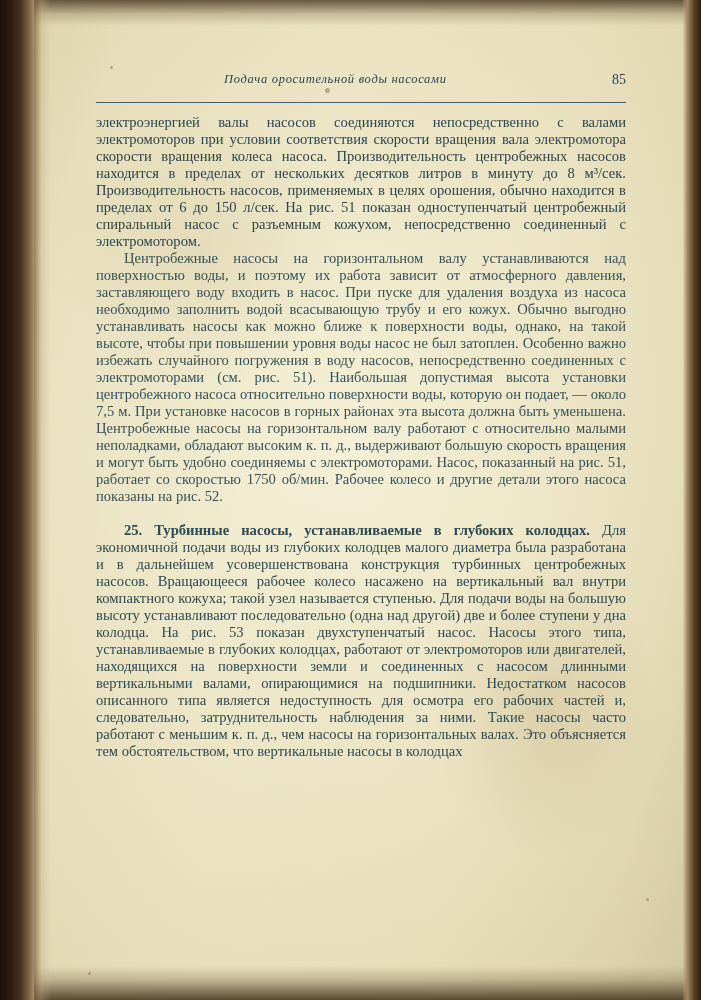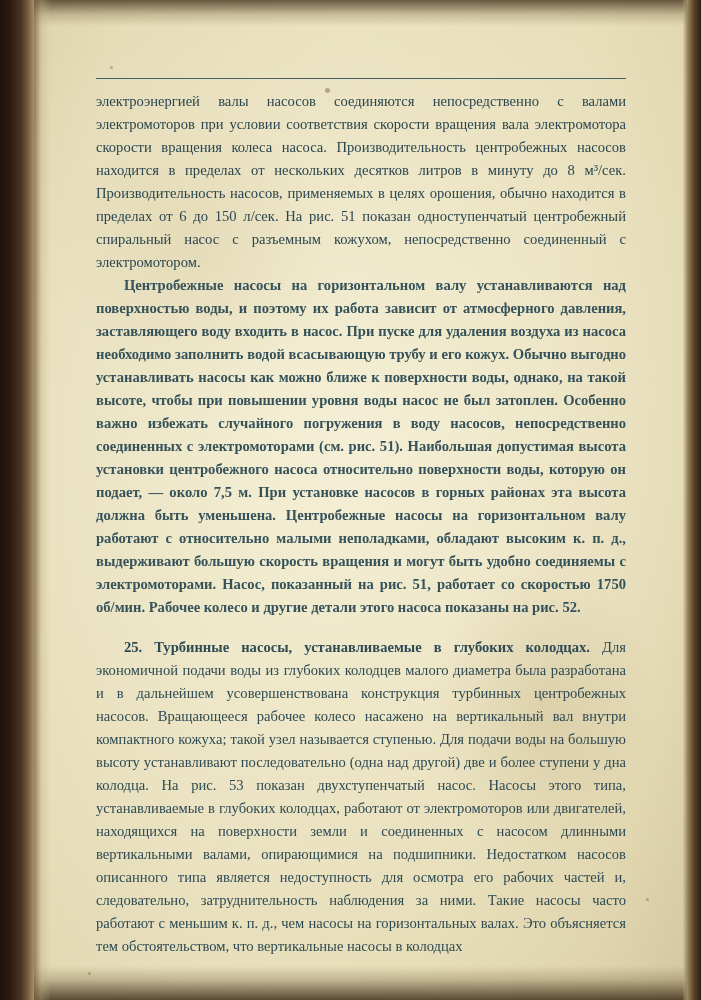--- a/index.html
+++ b/index.html
@@ -97,28 +97,28 @@
     width: 100%;
     height: 1px;
     background: #45606a;
     margin-top: 6px;
     margin-bottom: 11px;
   }
 
   p {
     margin: 0;
     font-size: 14.6px;
-    line-height: 23px;
+    line-height: 17px;
     text-align: justify;
     text-justify: inter-word;
     color: #2e4a53;
     -webkit-hyphens: none;
     hyphens: none;
   }
-  p.indent { text-indent: 28px; font-weight: bold; }
+  p.indent { text-indent: 28px; }
   p.noindent { text-indent: 0; }
 
   .section {
     margin-top: 17px;
     text-indent: 28px;
   }
   .section b {
     font-weight: bold;
   }
 
@@ -134,20 +134,24 @@
 </style>
 </head>
 <body>
 
 <div id="scan">
   <div class="stain-b"></div>
   <div class="stain-a"></div>
 
   <div id="page">
 
+    <div class="runhead">
+      <div class="title">Подача оросительной воды насосами</div>
+      <div class="folio">85</div>
+    </div>
 
     <div class="rule"></div>
 
     <p class="noindent fade2">электроэнергией валы насосов соединяются непосредственно с валами электромоторов при условии соответствия скорости вращения вала электромотора скорости вращения колеса насоса. Производительность центробежных насосов находится в пределах от нескольких десятков литров в минуту до 8 м³/сек. Производительность насосов, применяемых в целях орошения, обычно находится в пределах от 6 до 150 л/сек. На рис. 51 показан одноступенчатый центробежный спиральный насос с разъемным кожухом, непосредственно соединенный с электромотором.</p>
     <p class="indent fade1">Центробежные насосы на горизонтальном валу устанавливаются над поверхностью воды, и поэтому их работа зависит от атмосферного давления, заставляющего воду входить в насос. При пуске для удаления воздуха из насоса необходимо заполнить водой всасывающую трубу и его кожух. Обычно выгодно устанавливать насосы как можно ближе к поверхности воды, однако, на такой высоте, чтобы при повышении уровня воды насос не был затоплен. Особенно важно избежать случайного погружения в воду насосов, непосредственно соединенных с электромоторами (см. рис. 51). Наибольшая допустимая высота установки центробежного насоса относительно поверхности воды, которую он подает, — около 7,5 м. При установке насосов в горных районах эта высота должна быть уменьшена. Центробежные насосы на горизонтальном валу работают с относительно малыми неполадками, обладают высоким к. п. д., выдерживают большую скорость вращения и могут быть удобно соединяемы с электромоторами. Насос, показанный на рис. 51, работает со скоростью 1750 об/мин. Рабочее колесо и другие детали этого насоса показаны на рис. 52.</p>
 
     <p class="section">
       <b>25. Турбинные насосы, устанавливаемые в глубоких колодцах.</b>
       <span>Для экономичной подачи воды из глубоких колодцев малого диаметра была разработана и в дальнейшем усовершенствована конструкция турбинных центробежных насосов. Вращающееся рабочее колесо насажено на вертикальный вал внутри компактного кожуха; такой узел называется ступенью. Для подачи воды на большую высоту устанавливают последовательно (одна над другой) две и более ступени у дна колодца. На рис. 53 показан двухступенчатый насос. Насосы этого типа, устанавливаемые в глубоких колодцах, работают от электромоторов или двигателей, находящихся на поверхности земли и соединенных с насосом длинными вертикальными валами, опирающимися на подшипники. Недостатком насосов описанного типа является недоступность для осмотра его рабочих частей и, следовательно, затруднительность наблюдения за ними. Такие насосы часто работают с меньшим к. п. д., чем насосы на горизонтальных валах. Это объясняется тем обстоятельством, что вертикальные насосы в колодцах</span>
     </p>

